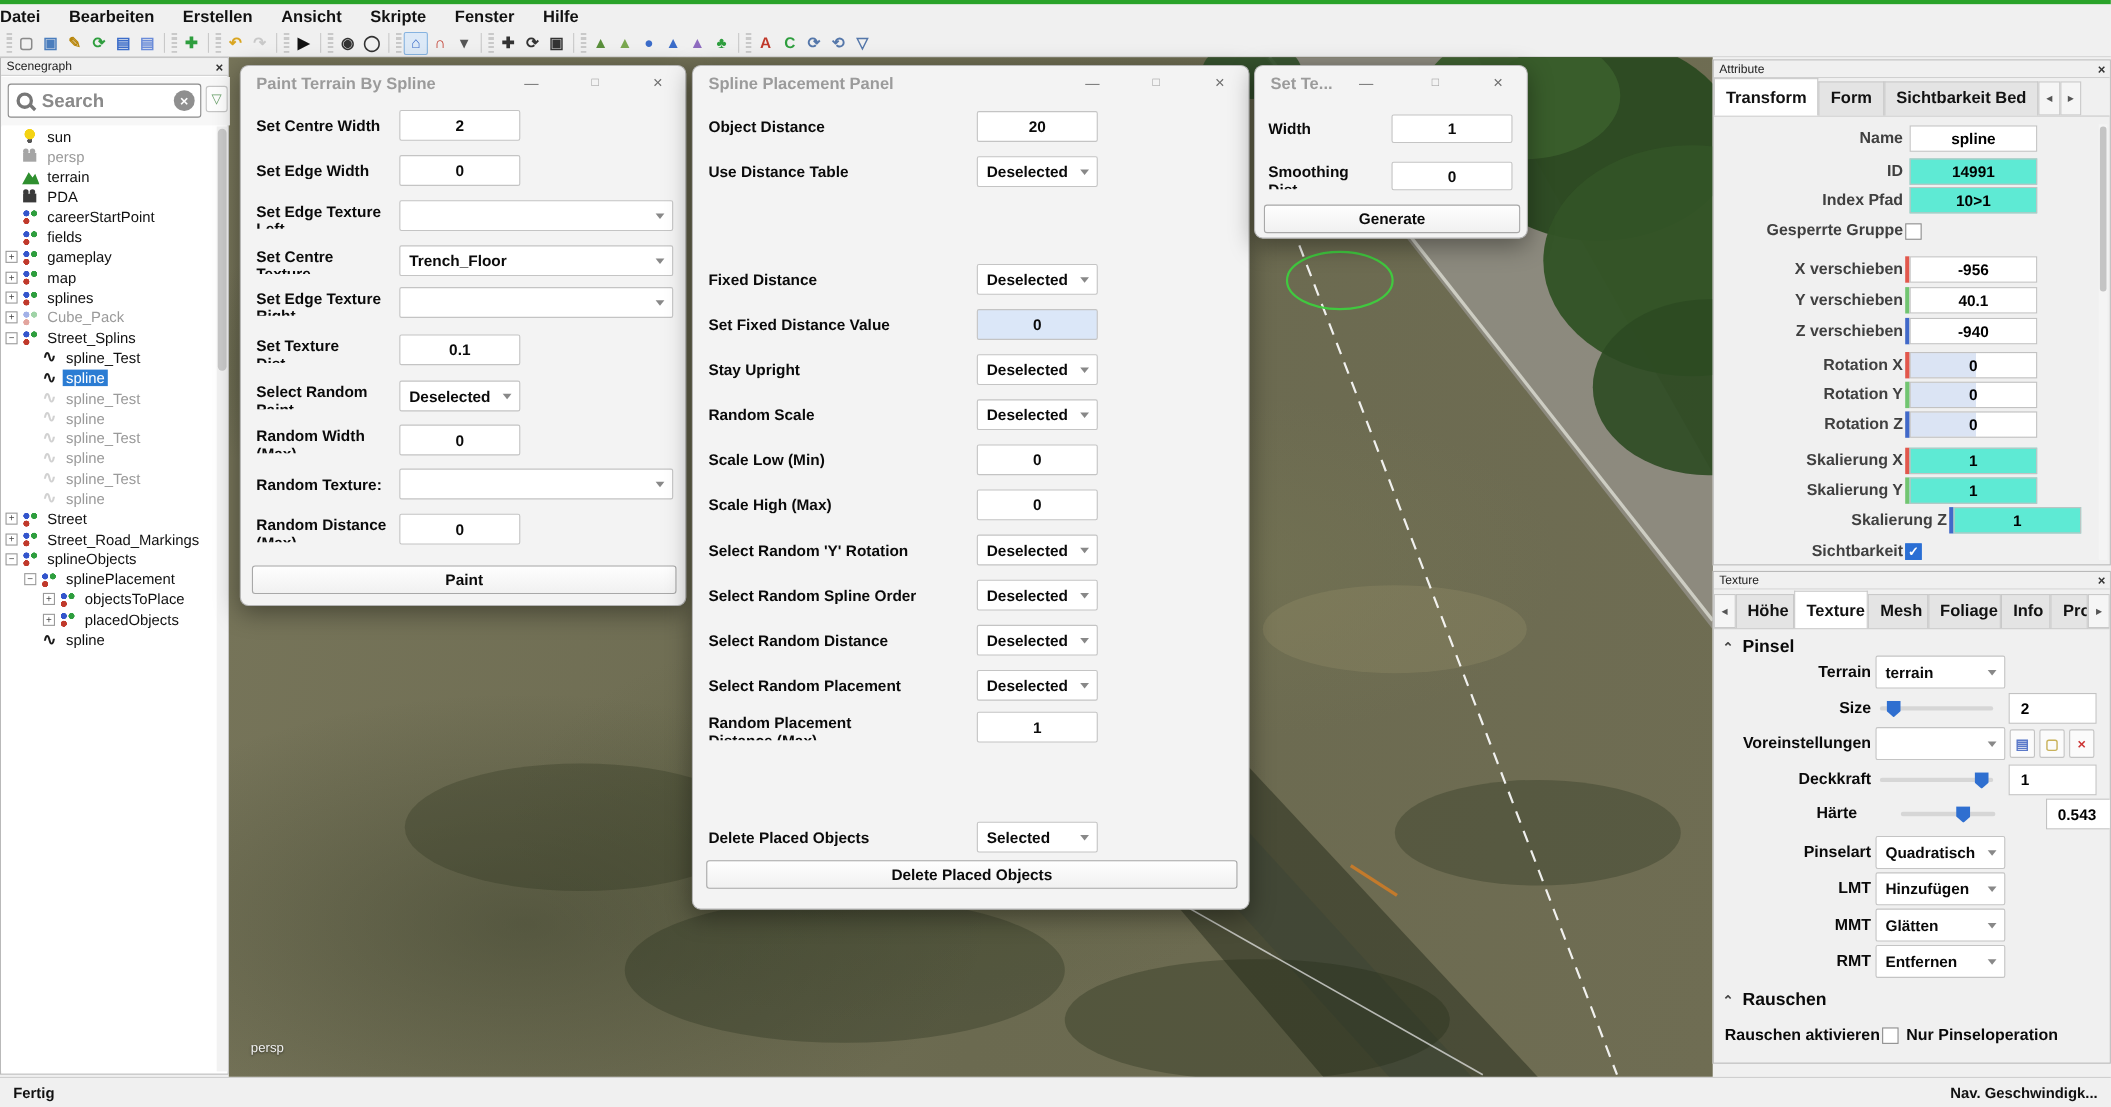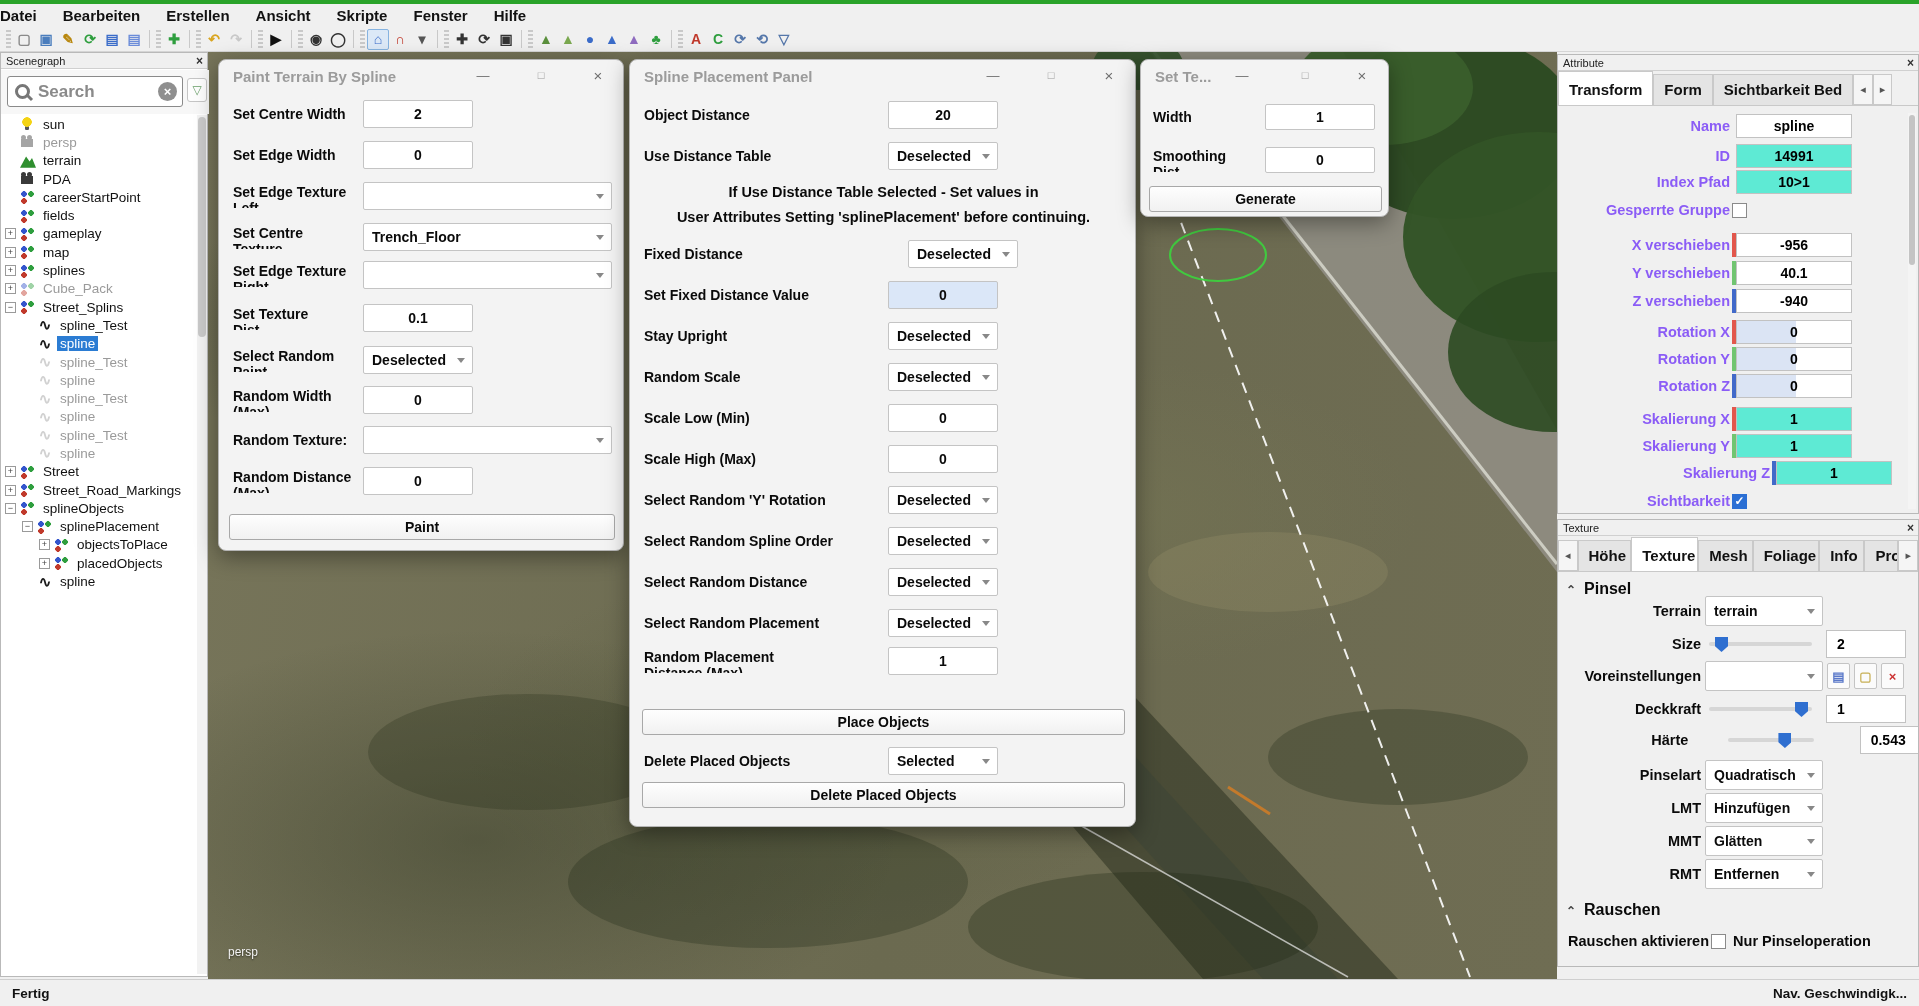--- a/index.html
+++ b/index.html
@@ -108,21 +108,21 @@
 
   
   .rpanel { position:absolute; left:1557px; width:362px; background:#f0f0f0; border:1px solid #b9b9b9; overflow:hidden; }
   .tabs { position:absolute; left:0; width:100%; display:flex; align-items:flex-end; background:#f0f0f0;
     border-bottom:1px solid #c9c9c9; }
   .tab { font-size:15px; font-weight:bold; color:#111; padding:6px 10px 7px 10px; background:#e4e4e4;
     border:1px solid #c9c9c9; border-bottom:none; white-space:nowrap; overflow:hidden; }
   .tab.active { background:#fff; padding-top:9px; }
   .tab-arrow { font-size:11px; color:#555; border:1px solid #c9c9c9; background:#f5f5f5; padding:8px 6px; }
   .arow { position:absolute; height:24px; display:flex; align-items:center; }
-  .arow .alabel { font-size:14.5px; font-weight:bold; color:#8b5cf6; text-align:right; }
+  .arow .alabel { font-size:14.5px; font-weight:bold; color:#404040; text-align:right; }
   .abar { width:4px; height:24px; margin-left:2px; }
   .aval { width:116px; height:24px; border:1px solid #c2c2c2; font-size:14px; font-weight:bold;
     display:flex; align-items:center; justify-content:center; background:#fff; }
   .aval.ro { background:#5eead4; }
   .aval.spin { background:linear-gradient(to right,#dbe4f4 0 52%,#fff 52%); }
   .chk { width:15px; height:15px; border:1px solid #8a8a8a; background:#fff; margin-left:2px; }
   .chk.on { background:#2b6fd4; border-color:#2b6fd4; color:#fff; font-size:12px; font-weight:bold;
     display:flex; align-items:center; justify-content:center; }
   .vscroll { position:absolute; right:2px; width:8px; background:#f4f4f4; }
   .vscroll .thumb { position:absolute; left:1px; width:6px; background:#c4c4c4; border-radius:3px; }
@@ -432,34 +432,30 @@
         </div>
       </div>
     <div class="dlg-button" style="left:10px; top:454px; width:386px; height:26px;">Paint</div>
   </div>
 
   <div class="dlg" id="spline-dlg" style="left:629px; top:59px; width:507px; height:768px;">
     <span class="dlg-title">Spline Placement Panel</span>
     <span class="dlg-btn" style="left:354px;">—</span>
     <span class="dlg-btn max" style="left:412px;">□</span>
     <span class="dlg-btn" style="left:470px; font-size:15px;">×</span>
-    <div class="note" style="left:8px; top:120px; width:491px;">
-      <span>If Use Distance Table Selected - Set values in</span><br>
-      <span>User Attributes Setting 'splinePlacement' before continuing.</span>
-    </div>
     <div id="spline-rows">
         <div class="frow" style="left: 14px; top: 41px;">
           <div class="flabel" style="width: 244px; height: 16px;"><span>Object Distance</span></div>
           <div class="ctl-input" style="width: 110px; height: 28px;">20</div>
         </div>
         <div class="frow" style="left: 14px; top: 82px;">
           <div class="flabel" style="width: 244px; height: 16px;"><span>Use Distance Table</span></div>
           <div class="ctl-select" style="width: 110px; height: 28px;">Deselected</div>
         </div>
-        <div class="frow" style="left: 14px; top: 180px; gap: 20px;">
+        <div class="frow" style="left: 14px; top: 180px;">
           <div class="flabel" style="width: 244px; height: 16px;"><span>Fixed Distance</span></div>
           <div class="ctl-select" style="width: 110px; height: 28px;">Deselected</div>
         </div>
         <div class="frow" style="left: 14px; top: 221px;">
           <div class="flabel" style="width: 244px; height: 16px;"><span>Set Fixed Distance Value</span></div>
           <div class="ctl-input blue" style="width: 110px; height: 28px;">0</div>
         </div>
         <div class="frow" style="left: 14px; top: 262px;">
           <div class="flabel" style="width: 244px; height: 16px;"><span>Stay Upright</span></div>
           <div class="ctl-select" style="width: 110px; height: 28px;">Deselected</div>
@@ -494,21 +490,20 @@
         </div>
         <div class="frow" style="left: 14px; top: 587px;">
           <div class="flabel" style="width: 244px; height: 24px;"><span>Random Placement</span><span class="l2">Distance (Max)</span></div>
           <div class="ctl-input" style="width: 110px; height: 28px;">1</div>
         </div>
         <div class="frow" style="left: 14px; top: 687px;">
           <div class="flabel" style="width: 244px; height: 16px;"><span>Delete Placed Objects</span></div>
           <div class="ctl-select" style="width: 110px; height: 28px;">Selected</div>
         </div>
       </div>
-    <div class="dlg-button" style="left:12px; top:649px; width:483px; height:26px;">Place Objects</div>
     <div class="dlg-button" style="left:12px; top:722px; width:483px; height:26px;">Delete Placed Objects</div>
   </div>
 
   <div class="dlg" id="sette-dlg" style="left:1140px; top:59px; width:249px; height:158px;">
     <span class="dlg-title">Set Te...</span>
     <span class="dlg-btn" style="left:92px;">—</span>
     <span class="dlg-btn max" style="left:155px;">□</span>
     <span class="dlg-btn" style="left:212px; font-size:15px;">×</span>
     <div id="sette-rows">
         <div class="frow" style="left: 12px; top: 44px;">

